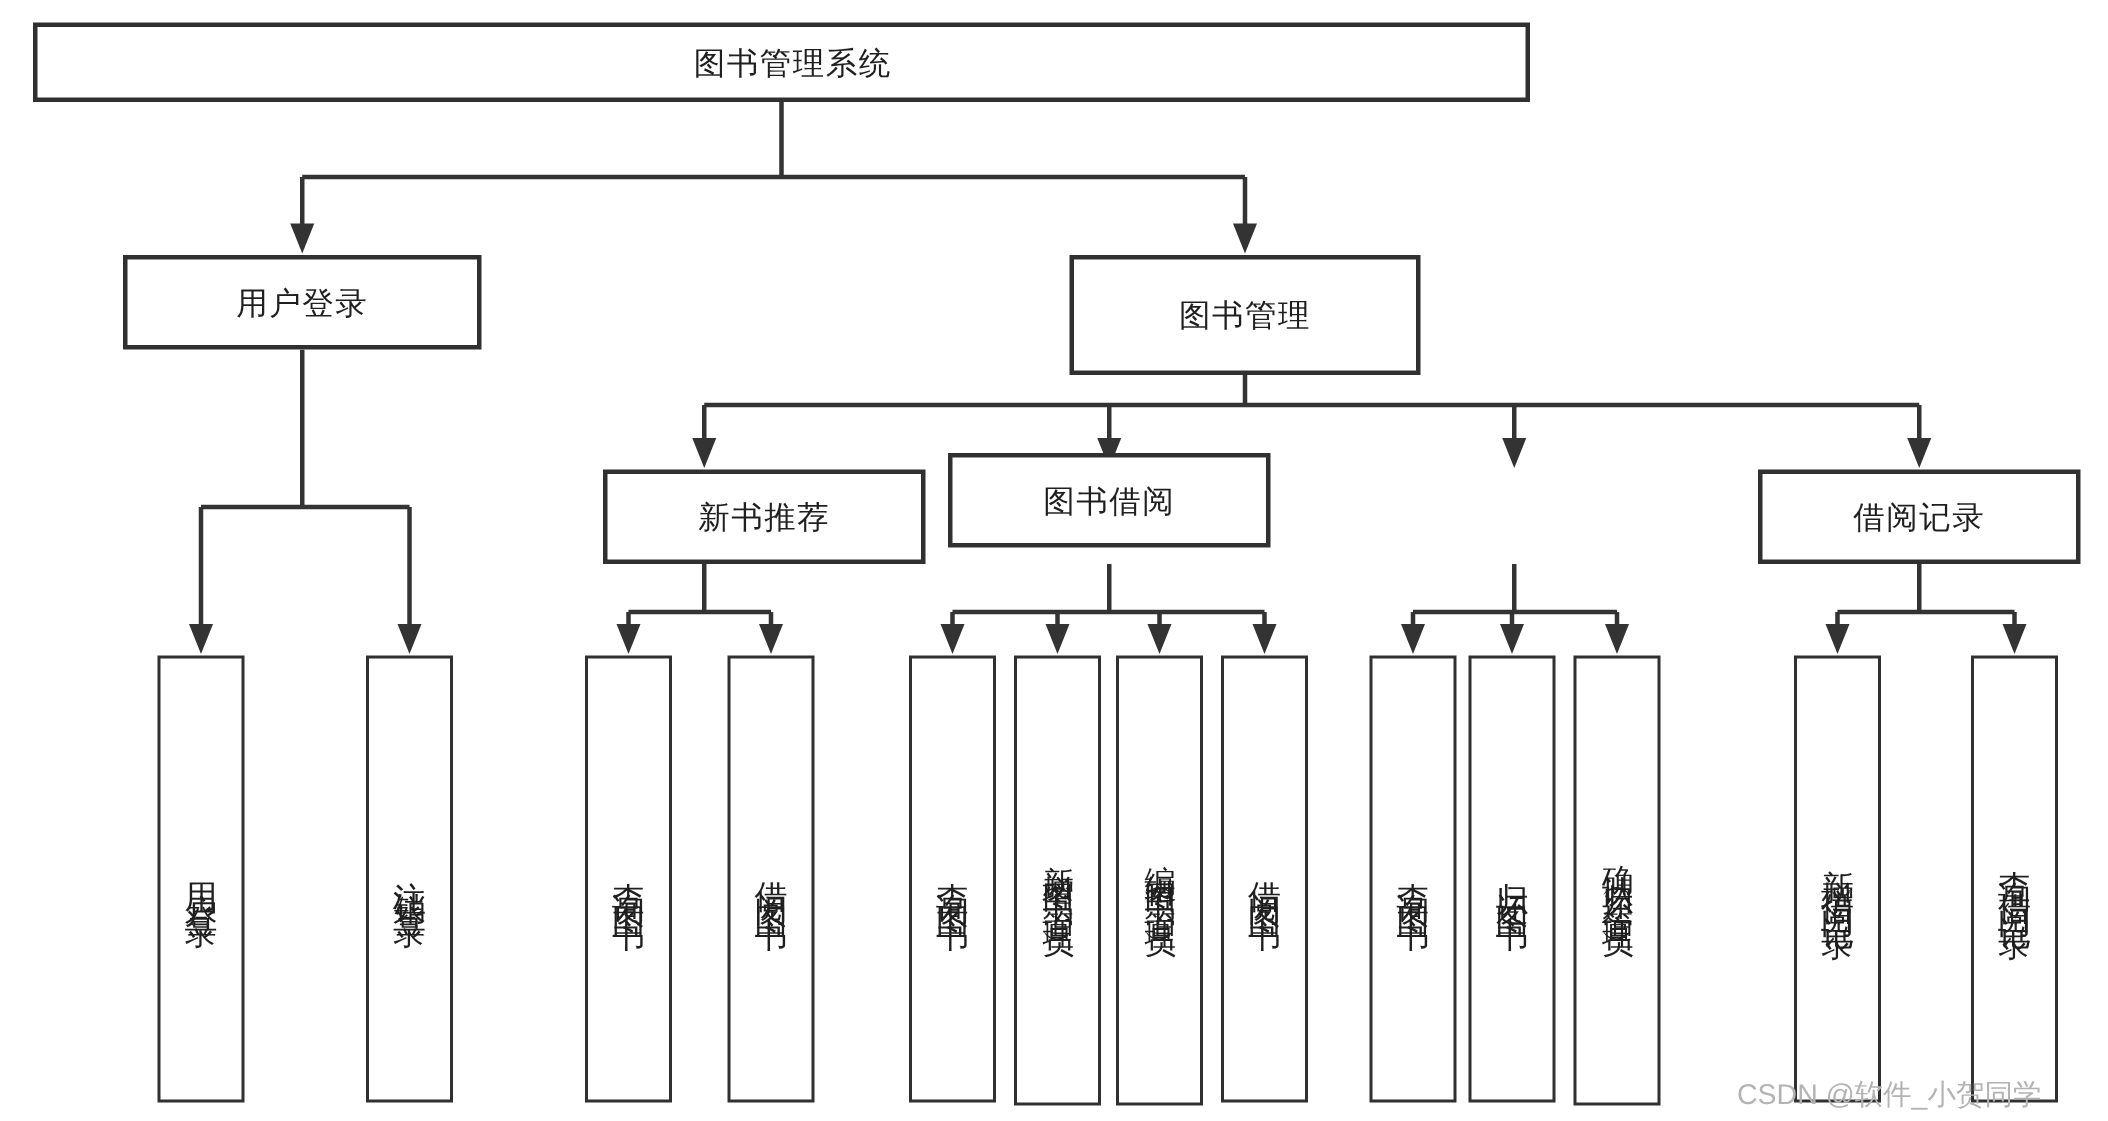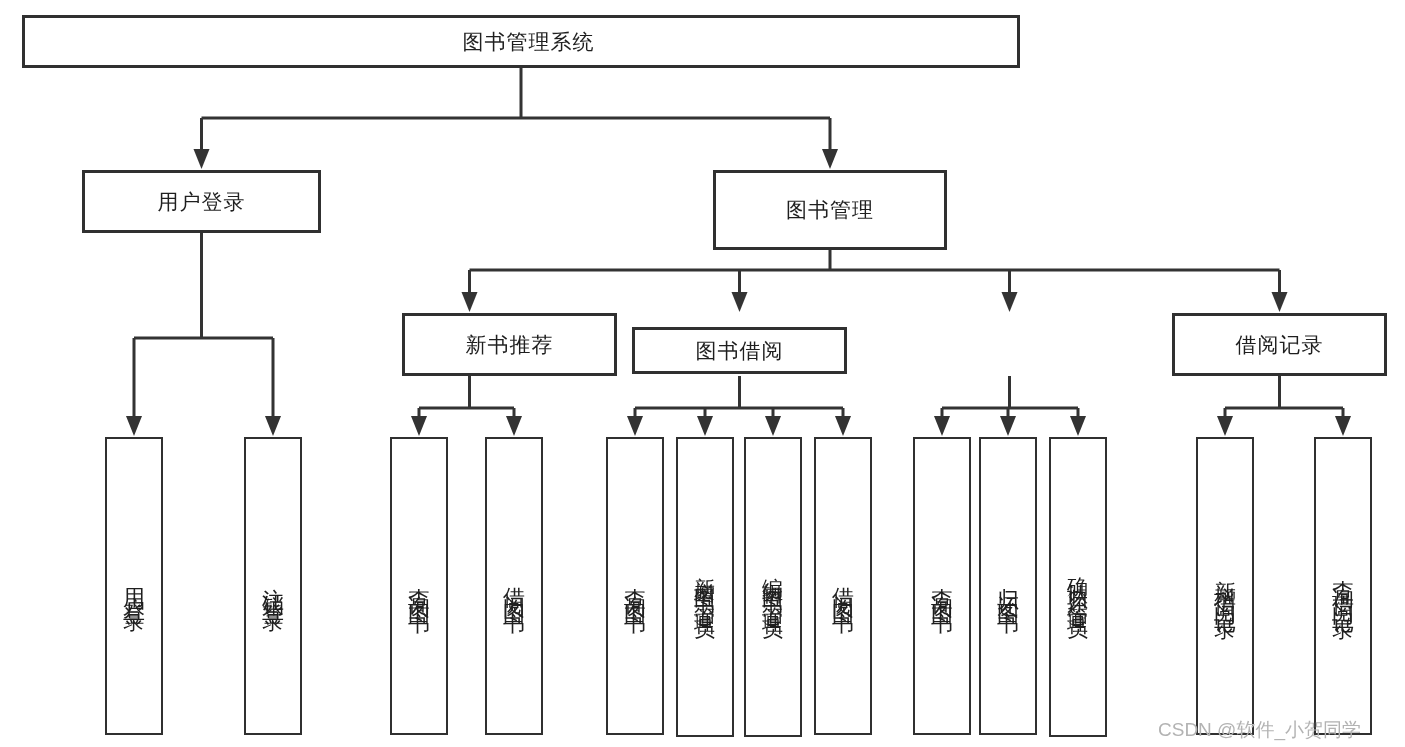--- a/index.html
+++ b/index.html
@@ -69,21 +69,21 @@
     <polygon points="1217,416 1233,416 1225,436"></polygon>
     <polygon points="1335,416 1351,416 1343,436"></polygon>
   </svg>
 
   <div class="hbox" style="left:22px;top:15px;width:998px;height:53px;padding-left:15px;">图书管理系统</div>
 
   <div class="hbox" style="left:82px;top:170px;width:239px;height:63px;">用户登录</div>
   <div class="hbox" style="left:713px;top:170px;width:234px;height:80px;">图书管理</div>
 
   <div class="hbox" style="left:362px;top:313px;width:215px;height:63px;margin-left:40px;">新书推荐</div>
-  <div class="hbox" style="left:632px;top:327px;width:215px;height:47px;">图书借阅</div>
+  <div class="hbox" style="left:632px;top:302px;width:215px;height:63px;">图书借阅</div>
   <div class="hbox" style="left:1172px;top:313px;width:215px;height:63px;">借阅记录</div>
 
   <div class="vbox" style="left:105px;top:437px;width:58px;height:298px;">
     <span class="vtext">用户登录</span>
   </div>
   <div class="vbox" style="left:244px;top:437px;width:58px;height:298px;">
     <span class="vtext">注销登录</span>
   </div>
 
   <div class="vbox" style="left:390px;top:437px;width:58px;height:298px;">

